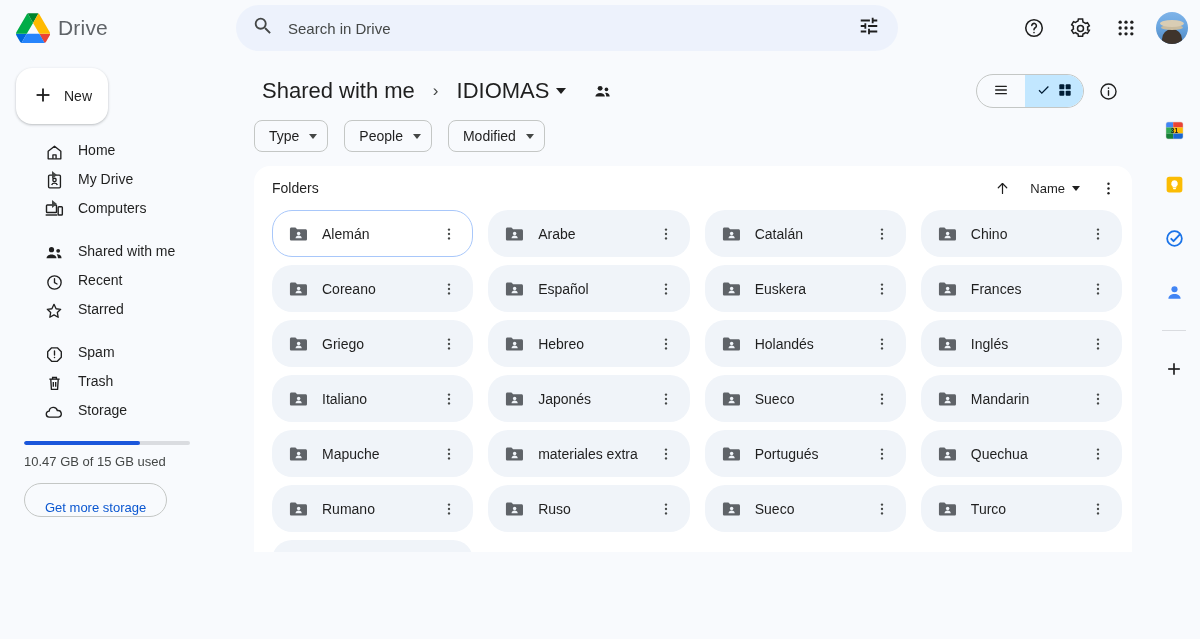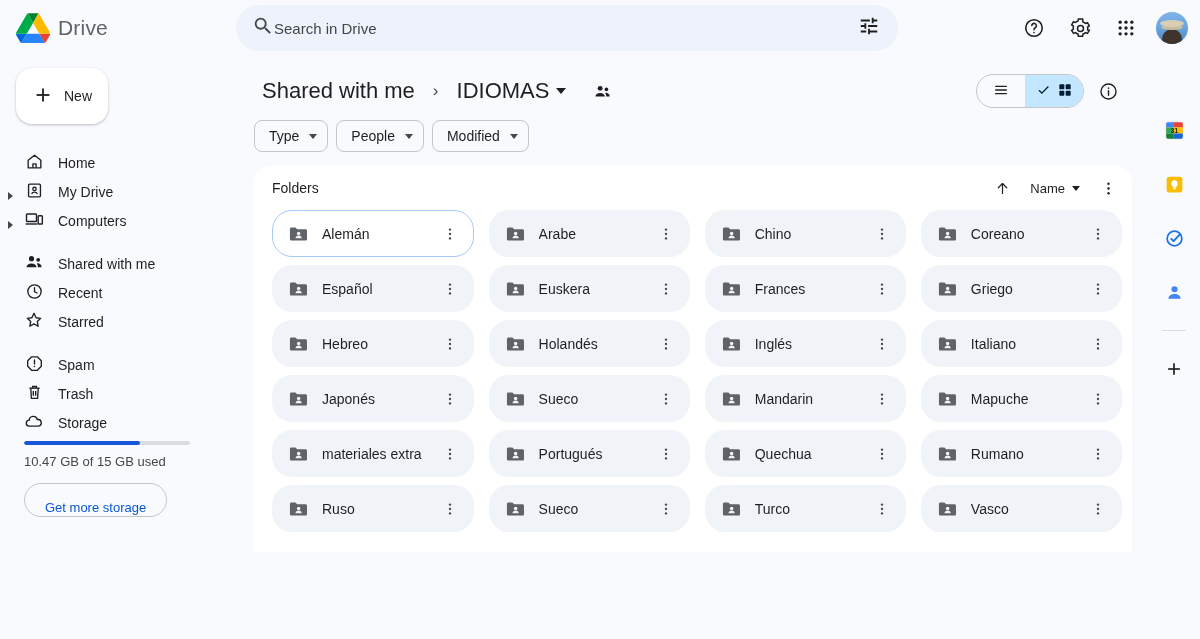--- a/index.html
+++ b/index.html
@@ -14,21 +14,21 @@
 
   
   .topbar { height: 56px; display: flex; align-items: center; flex: 0 0 56px; background: #f8fafd; }
   .brand { width: 236px; display: flex; align-items: center; gap: 8px; padding-left: 16px; }
   .brand-logo { width: 34px; height: 30px; flex: 0 0 34px; }
   .brand-name { font-size: 21px; color: #5f6368; letter-spacing: .2px; }
 
   .searchwrap { flex: 1; max-width: 662px; }
   .searchbar {
     height: 46px; background: #edf2fc; border-radius: 24px;
-    display: flex; align-items: center; padding: 0 18px 0 16px; 
+    display: flex; align-items: center; padding: 0 18px 0 16px; gap: 14px;
     cursor: text;
   }
   .search-input {
     flex: 1; border: none; background: transparent; outline: none;
     font-family: "Liberation Sans", sans-serif; font-size: 15px; color: #1f1f1f;
   }
   .search-input::placeholder { color: #444746; }
 
   .topright { margin-left: auto; display: flex; align-items: center; gap: 6px; padding-right: 12px; }
   .icon-btn {
@@ -58,23 +58,23 @@
   .new-btn {
     margin: 8px 0 0 16px; width: 92px; height: 56px;
     background: #fff; border: none; border-radius: 16px;
     box-shadow: 0 1px 3px rgba(60,64,67,.22), 0 1px 2px rgba(60,64,67,.12);
     display: flex; align-items: center; gap: 10px; padding-left: 16px;
     font-family: "Liberation Sans", sans-serif; font-size: 14px; color: #1f1f1f; cursor: pointer;
   }
 
   .nav { margin-top: 18px; }
   .nav-item {
-    height: 29px; display: flex; align-items: flex-end; gap: 14px;
-    padding-left: 24px; padding-right: 12px; border-radius: 0 16px 16px 0;
-    font-size: 14px; color: #1f1f1f; cursor: pointer; position: relative;
+    height: 29px; display: flex; align-items: flex-start; gap: 14px;
+    padding-right: 12px; border-radius: 0 16px 16px 0;
+    font-size: 14px; color: #1f1f1f; cursor: pointer; position: relative; margin-left: 44px;
   }
   .nav-item .caret {
     position: absolute; left: 8px; width: 0; height: 0;
     border-left: 5px solid #444746; border-top: 4px solid transparent; border-bottom: 4px solid transparent;
   }
   .nav-item .ico { width: 20px; height: 20px; flex: 0 0 20px; display: flex; align-items: center; justify-content: center; }
   .nav-gap { height: 14px; }
 
   .storage-area { padding: 10px 16px 0 24px; }
   .bar { width: 166px; height: 4px; border-radius: 2px; background: #dadce0; overflow: hidden; }
@@ -100,21 +100,21 @@
   .shared-ico { margin-left: 8px; width: 32px; height: 32px; display:flex; align-items:center; justify-content:center; border-radius:50%; cursor:pointer; }
 
   .head-right { margin-left: auto; display: flex; align-items: center; gap: 4px; padding-right: 4px; }
   .segmented { display: flex; border: 1px solid #c4c7c5; border-radius: 18px; overflow: hidden; height: 34px; }
   .seg {
     display: flex; align-items: center; justify-content: center; gap: 6px;
     width: 48px; background: transparent; border: none; cursor: pointer; height: 100%;
   }
   .seg.active { background: #c2e7ff; width: 58px; }
 
-  .chips { display: flex; gap: 8px; padding: 4px 0 14px 18px; }
+  .chips { display: flex; gap: 16px; padding: 4px 0 14px 18px; }
   .chip {
     height: 32px; padding: 0 10px 0 14px; border: 1px solid #c4c7c5; border-radius: 8px;
     background: transparent; display: flex; align-items: center; gap: 10px;
     font-family: "Liberation Sans", sans-serif; font-size: 14px; color: #1f1f1f; cursor: pointer;
   }
   .chip .tri { width: 0; height: 0; border-left: 4px solid transparent; border-right: 4px solid transparent; border-top: 5px solid #444746; }
 
   .panel {
     flex: 1; min-height: 0; background: #fff; border-radius: 16px 16px 0 0;
     margin-left: 18px; display: flex; flex-direction: column; overflow: hidden;
@@ -455,20 +455,37 @@
               </div>
               <div class="folder-card">
                 <span style="display: flex;">
                   <svg width="22" height="22" viewBox="0 0 24 24" fill="#5f6368">
                     <path d="M3.2 6.4c0-.9.7-1.6 1.6-1.6h4.4l1.9 2h9.1c.9 0 1.6.7 1.6 1.6v9.2c0 .9-.7 1.6-1.6 1.6H4.8c-.9 0-1.6-.7-1.6-1.6z"></path>
                     <circle cx="12.7" cy="11.4" r="1.9" fill="#f0f4f9"></circle>
                     <path d="M9.3 16.6c0-1.9 1.5-3.1 3.4-3.1s3.4 1.2 3.4 3.1z" fill="#f0f4f9"></path>
                   </svg>
                 </span>
                 <span class="folder-name">Arabe</span>
+                <span class="kebab">
+                  <svg width="16" height="16" viewBox="0 0 24 24" fill="#444746">
+                    <circle cx="12" cy="5.4" r="1.75"></circle>
+                    <circle cx="12" cy="12" r="1.75"></circle>
+                    <circle cx="12" cy="18.6" r="1.75"></circle>
+                  </svg>
+                </span>
+              </div>
+              <div class="folder-card">
+                <span style="display: flex;">
+                  <svg width="22" height="22" viewBox="0 0 24 24" fill="#5f6368">
+                    <path d="M3.2 6.4c0-.9.7-1.6 1.6-1.6h4.4l1.9 2h9.1c.9 0 1.6.7 1.6 1.6v9.2c0 .9-.7 1.6-1.6 1.6H4.8c-.9 0-1.6-.7-1.6-1.6z"></path>
+                    <circle cx="12.7" cy="11.4" r="1.9" fill="#f0f4f9"></circle>
+                    <path d="M9.3 16.6c0-1.9 1.5-3.1 3.4-3.1s3.4 1.2 3.4 3.1z" fill="#f0f4f9"></path>
+                  </svg>
+                </span>
+                <span class="folder-name">Catalán</span>
                 <span class="kebab">
                   <svg width="16" height="16" viewBox="0 0 24 24" fill="#444746">
                     <circle cx="12" cy="5.4" r="1.75"></circle>
                     <circle cx="12" cy="12" r="1.75"></circle>
                     <circle cx="12" cy="18.6" r="1.75"></circle>
                   </svg>
                 </span>
               </div>
               <div class="folder-card">
                 <span style="display: flex;">

